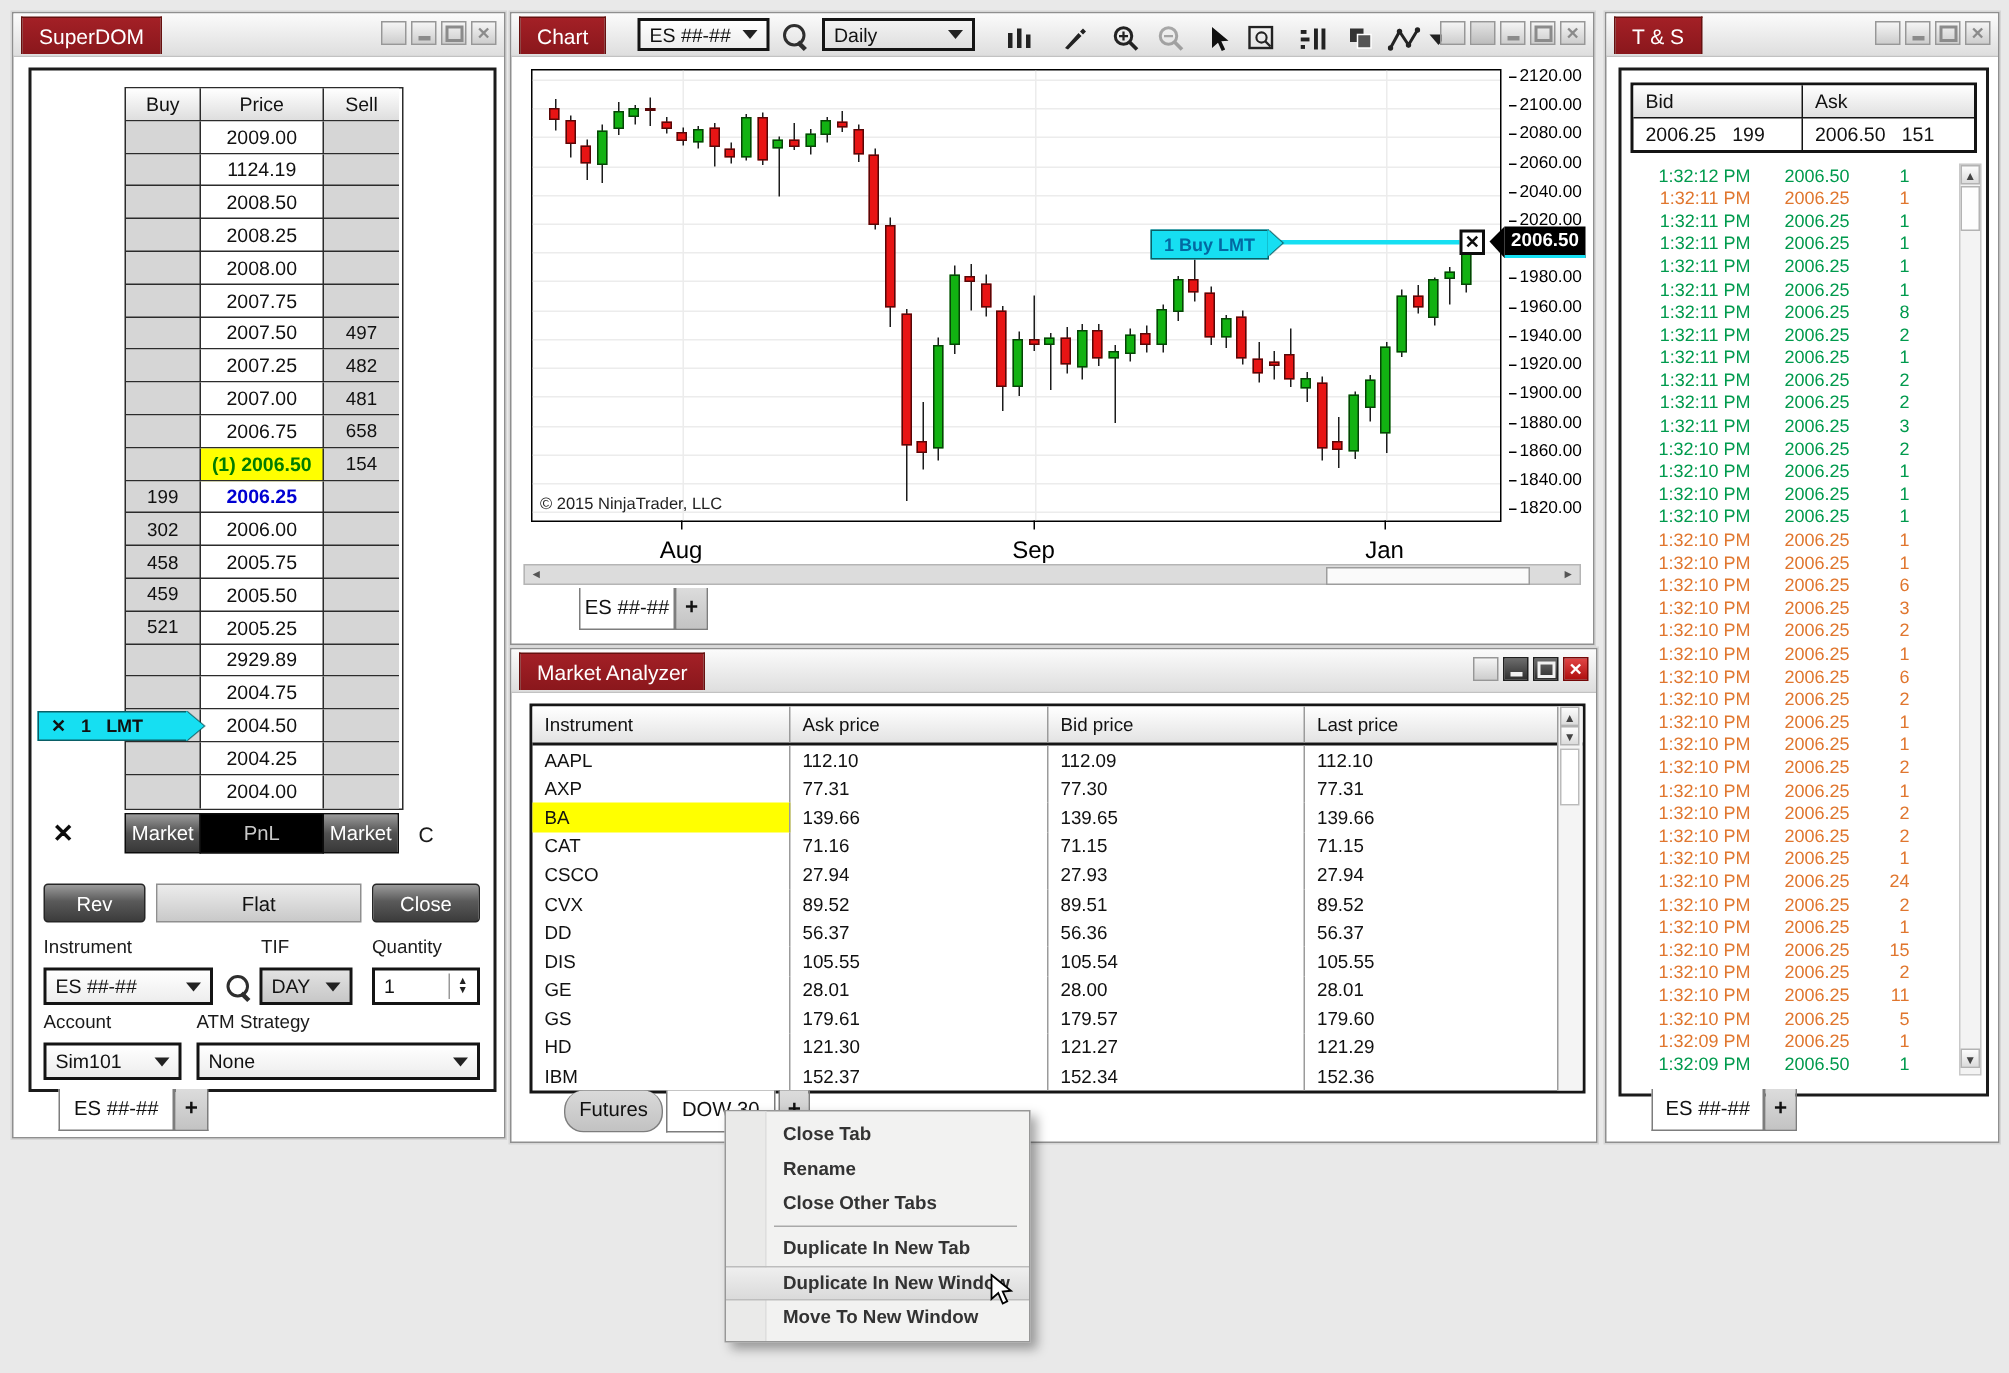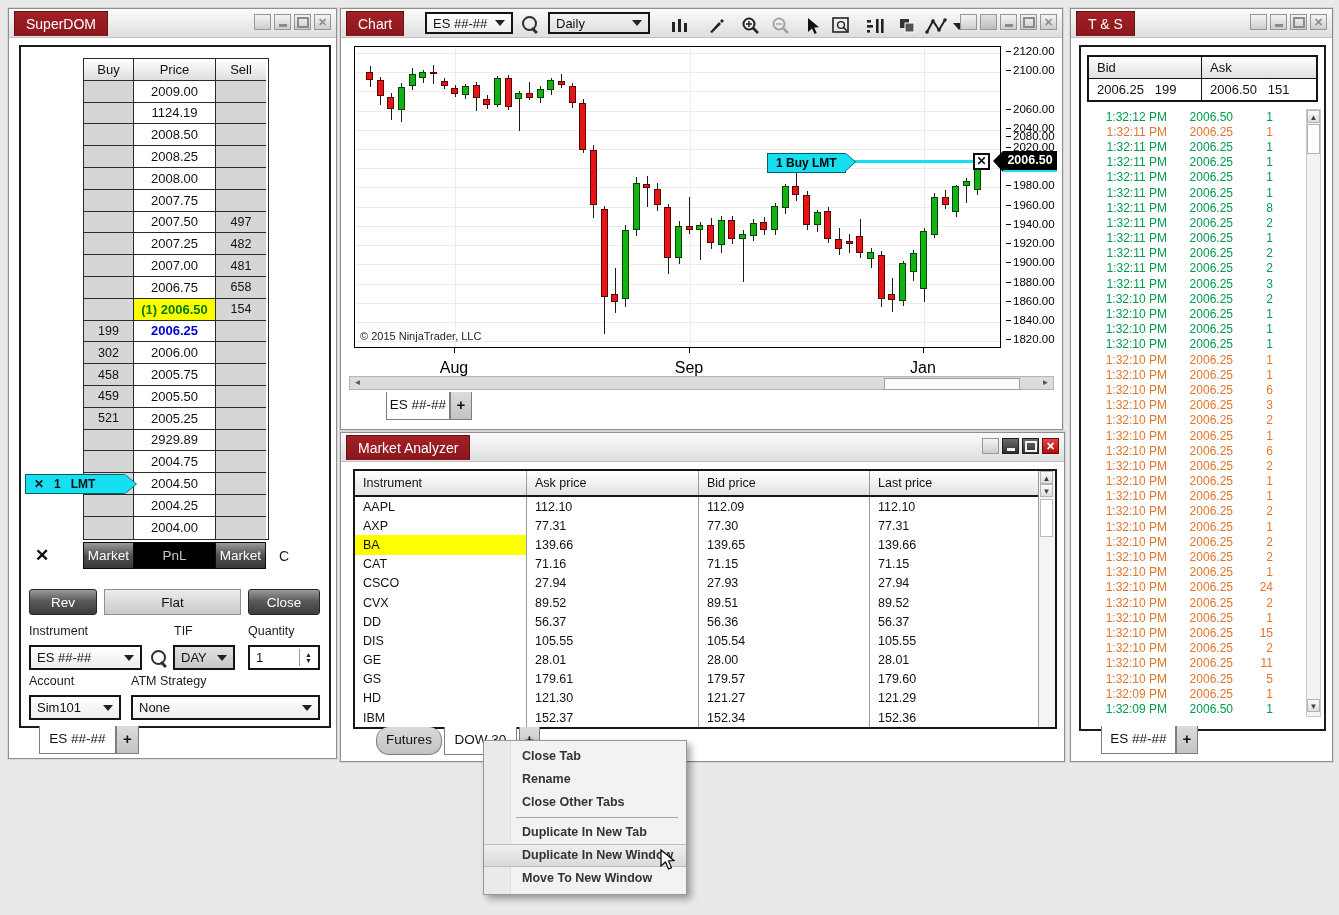--- a/index.html
+++ b/index.html
@@ -46,21 +46,21 @@
   #plot{position:absolute;left:13px;top:37px;width:645px;height:300px;border:1px solid #000;background:#fff;overflow:hidden;}
   .gridh{position:absolute;left:0;right:0;height:1px;background:#ececec;}
   .gridv{position:absolute;top:0;bottom:0;width:1px;background:#ececec;}
   .wick{position:absolute;width:1px;background:#1c1c1c;left:3px;}
   .cbody{position:absolute;width:7px;box-sizing:border-box;border:1px solid rgba(0,0,0,.62);}
   .ylab{position:absolute;font-size:11.5px;color:#000;white-space:nowrap;}
   .ylab:before{content:"";position:absolute;left:-7px;top:6px;width:5px;height:1px;background:#000;}
   .xlab{position:absolute;font-size:16px;color:#000;transform:translateX(-50%);}
   .xtick{position:absolute;width:1px;height:6px;background:#000;}
   #orderline{position:absolute;height:3px;background:#16dff2;z-index:2;}
-  #orderlabel{position:absolute;height:18px;background:#16dff2;border:1px solid #0a5f66;z-index:3;display:flex;align-items:center;padding:0 8px;font-size:12px;font-weight:bold;color:#000000;}
+  #orderlabel{position:absolute;height:18px;background:#16dff2;border:1px solid #0a5f66;z-index:3;display:flex;align-items:center;padding:0 8px;font-size:12px;font-weight:bold;color:#0369a1;}
   #orderlabel:after{content:"";position:absolute;right:-10px;top:-1px;border-top:9px solid transparent;border-bottom:9px solid transparent;border-left:10px solid #16dff2;filter:drop-shadow(1px 0 0 #0a5f66);}
   #xbox{position:absolute;width:17px;height:17px;background:#fff;border:2px solid #0d0d0d;box-sizing:border-box;z-index:4;display:flex;align-items:center;justify-content:center;font-size:12px;font-weight:bold;color:#0d0d0d;}
   #pricetag{position:absolute;width:54px;height:19px;background:#000;color:#fff;font-size:12.5px;font-weight:bold;display:flex;align-items:center;justify-content:center;border-bottom:2px solid #16dff2;z-index:4;}
   #pricetag:before{content:"";position:absolute;left:-10px;top:0;border-top:10px solid transparent;border-bottom:11px solid transparent;border-right:10px solid #000;}
   .scrollbar{position:absolute;height:14px;background:#dcdcdc;border:1px solid #b5b5b5;box-sizing:border-box;}
   .sb-arrow{position:absolute;top:0;width:13px;height:12px;color:#555;font-size:8px;line-height:12px;text-align:center;}
   .sb-thumb{position:absolute;top:1px;height:10px;background:#fafafa;border:1px solid #9d9d9d;}
   .toolicon{position:absolute;top:6px;width:26px;height:22px;display:flex;align-items:center;justify-content:center;}
   
   #ma-table{position:absolute;left:12px;top:36px;width:704px;border:2px solid #161616;background:#fff;box-sizing:border-box;}
@@ -498,21 +498,21 @@
       <div class="wick" style="left: 622.12px; top: 114.4px; height: 33.7px;"></div>
       <div class="cbody" style="left: 618.62px; top: 117.3px; height: 26px; background: rgb(18, 178, 18);"></div>
       <div id="orderlabel" style="left: 412px; top: 105.904px;">1  Buy LMT</div>
       <div id="orderline" style="left: 495px; top: 113.404px; width: 126px;"></div>
       <div id="xbox" style="left: 618px; top: 105.904px;">✕</div>
       <div style="position: absolute; left: 5px; bottom: 5px; font-size: 11px; color: rgb(34, 34, 34);">© 2015 NinjaTrader, LLC</div>
     </div>
   <div id="yaxis" style="position:absolute;left:664px;top:37px;width:56px;height:300px;">
       <div class="ylab" style="top: -1.2px; left: 8px;">2120.00</div>
       <div class="ylab" style="top: 18px; left: 8px;">2100.00</div>
-      <div class="ylab" style="top: 37.2px; left: 8px; margin-top: 47px;">2080.00</div>
+      <div class="ylab" style="top: 37.2px; left: 8px;">2080.00</div>
       <div class="ylab" style="top: 56.5px; left: 8px;">2060.00</div>
       <div class="ylab" style="top: 75.7px; left: 8px;">2040.00</div>
       <div class="ylab" style="top: 94.9px; left: 8px;">2020.00</div>
       <div class="ylab" style="top: 133.4px; left: 8px;">1980.00</div>
       <div class="ylab" style="top: 152.6px; left: 8px;">1960.00</div>
       <div class="ylab" style="top: 171.8px; left: 8px;">1940.00</div>
       <div class="ylab" style="top: 191.1px; left: 8px;">1920.00</div>
       <div class="ylab" style="top: 210.3px; left: 8px;">1900.00</div>
       <div class="ylab" style="top: 229.5px; left: 8px;">1880.00</div>
       <div class="ylab" style="top: 248.8px; left: 8px;">1860.00</div>

